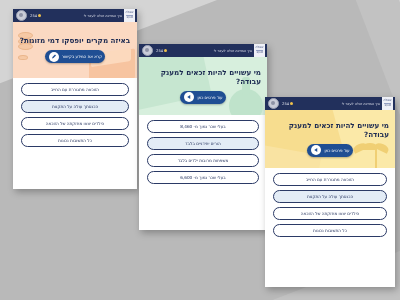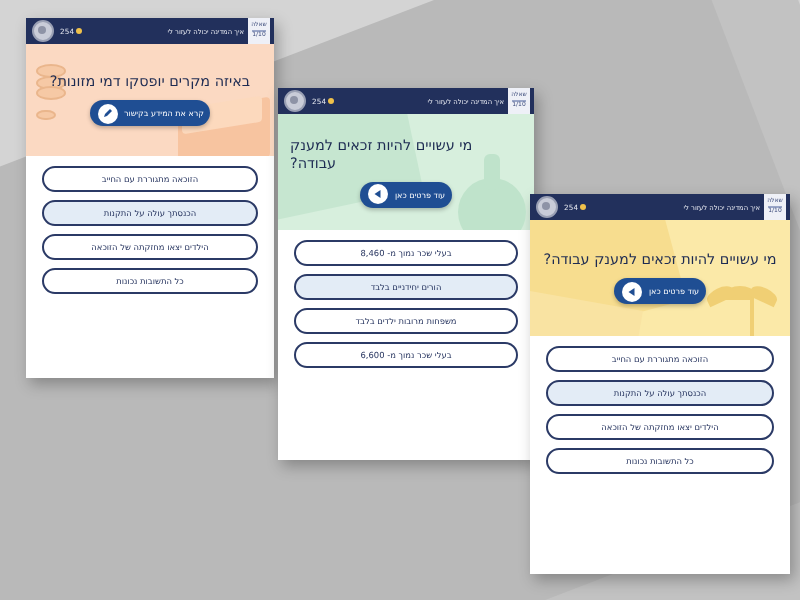--- a/index.html
+++ b/index.html
@@ -66,22 +66,22 @@
   .hero{
     position:relative;overflow:hidden;flex:0 0 auto;
     display:flex;flex-direction:column;align-items:center;
     justify-content:center;padding:6px 6px 7px;box-sizing:border-box;
   }
   #phone-1 .hero{height:56px;background:#fbd9c2;}
   #phone-2 .hero{height:58px;background:#d7efdd;}
   #phone-3 .hero{height:58px;background:#fbe9a8;}
 
   .hero-q{
-    position:relative;z-index:3;direction:rtl;text-align:left;
-    color:#1d2b52;font-weight:normal;line-height:1.25;
+    position:relative;z-index:3;direction:rtl;text-align:right;
+    color:#1d2b52;font-weight:bold;line-height:1.25;
   }
   #phone-1 .hero-q{font-size:7.2px;}
   #phone-2 .hero-q{font-size:7.2px;}
   #phone-3 .hero-q{font-size:7.2px;}
 
   .cta{
     position:relative;z-index:3;margin-top:5px;
     background:#1f4e93;border-radius:20px;height:13px;
     display:flex;align-items:center;gap:3px;padding:0 3px 0 4px;
     box-sizing:border-box;box-shadow:0 1px 2px rgba(0,0,0,.25);

